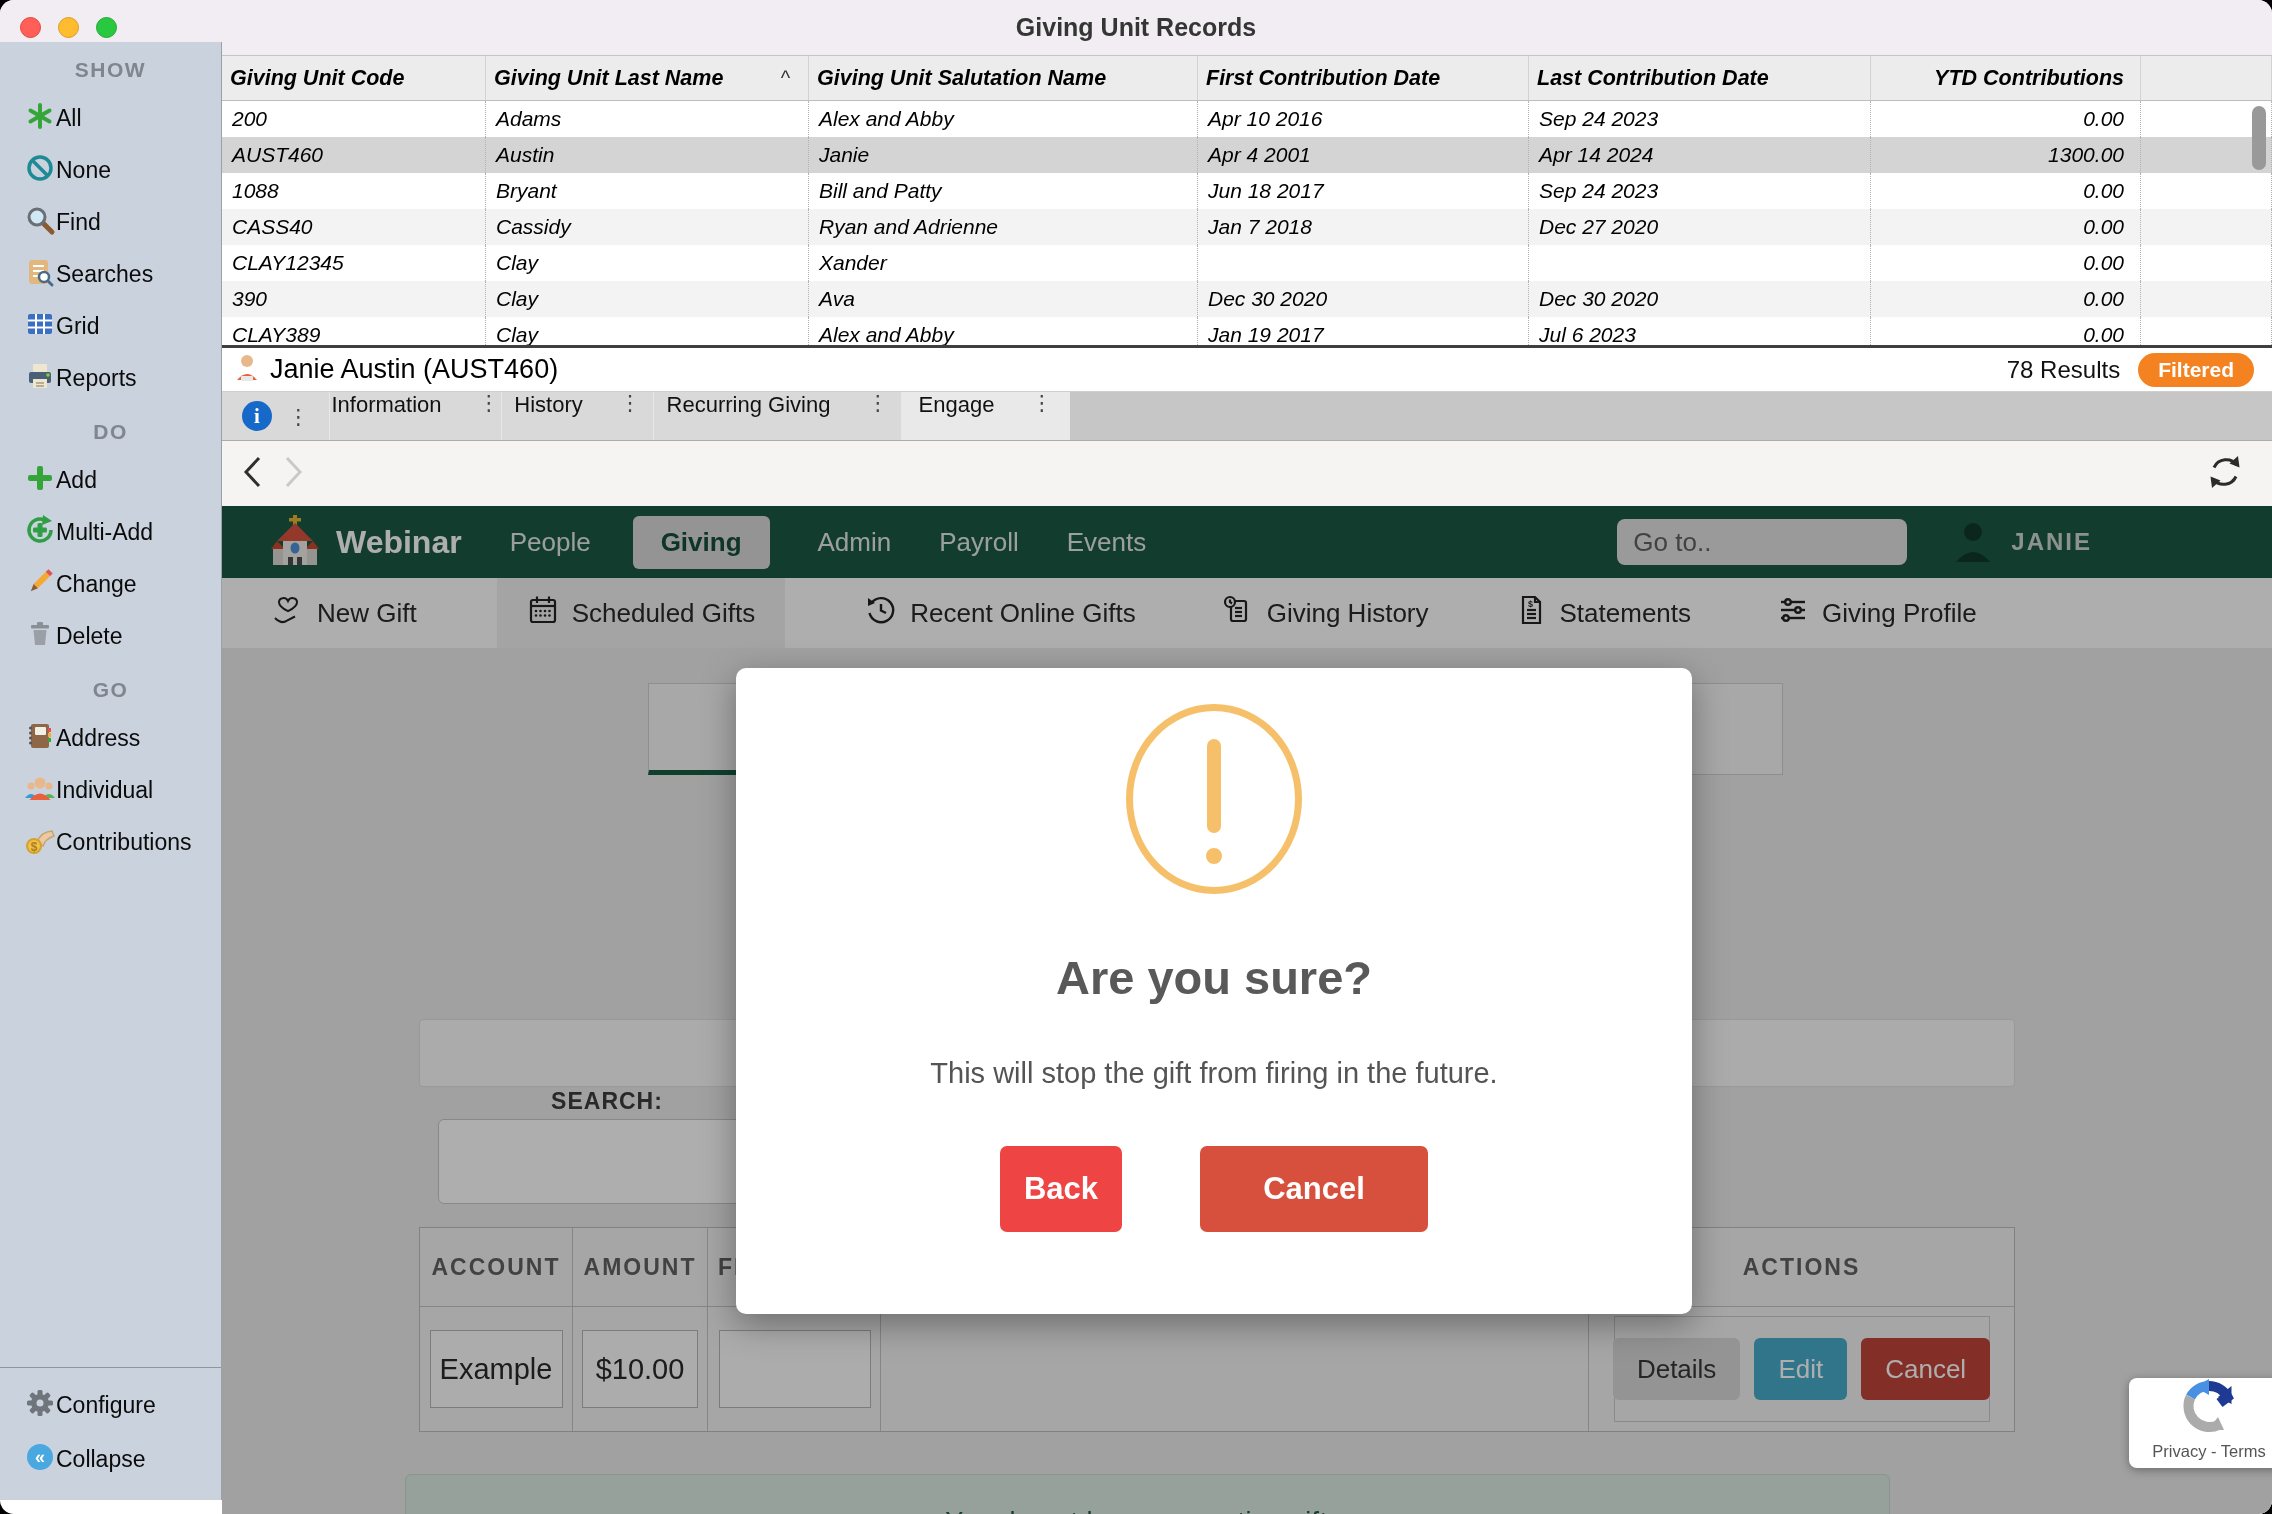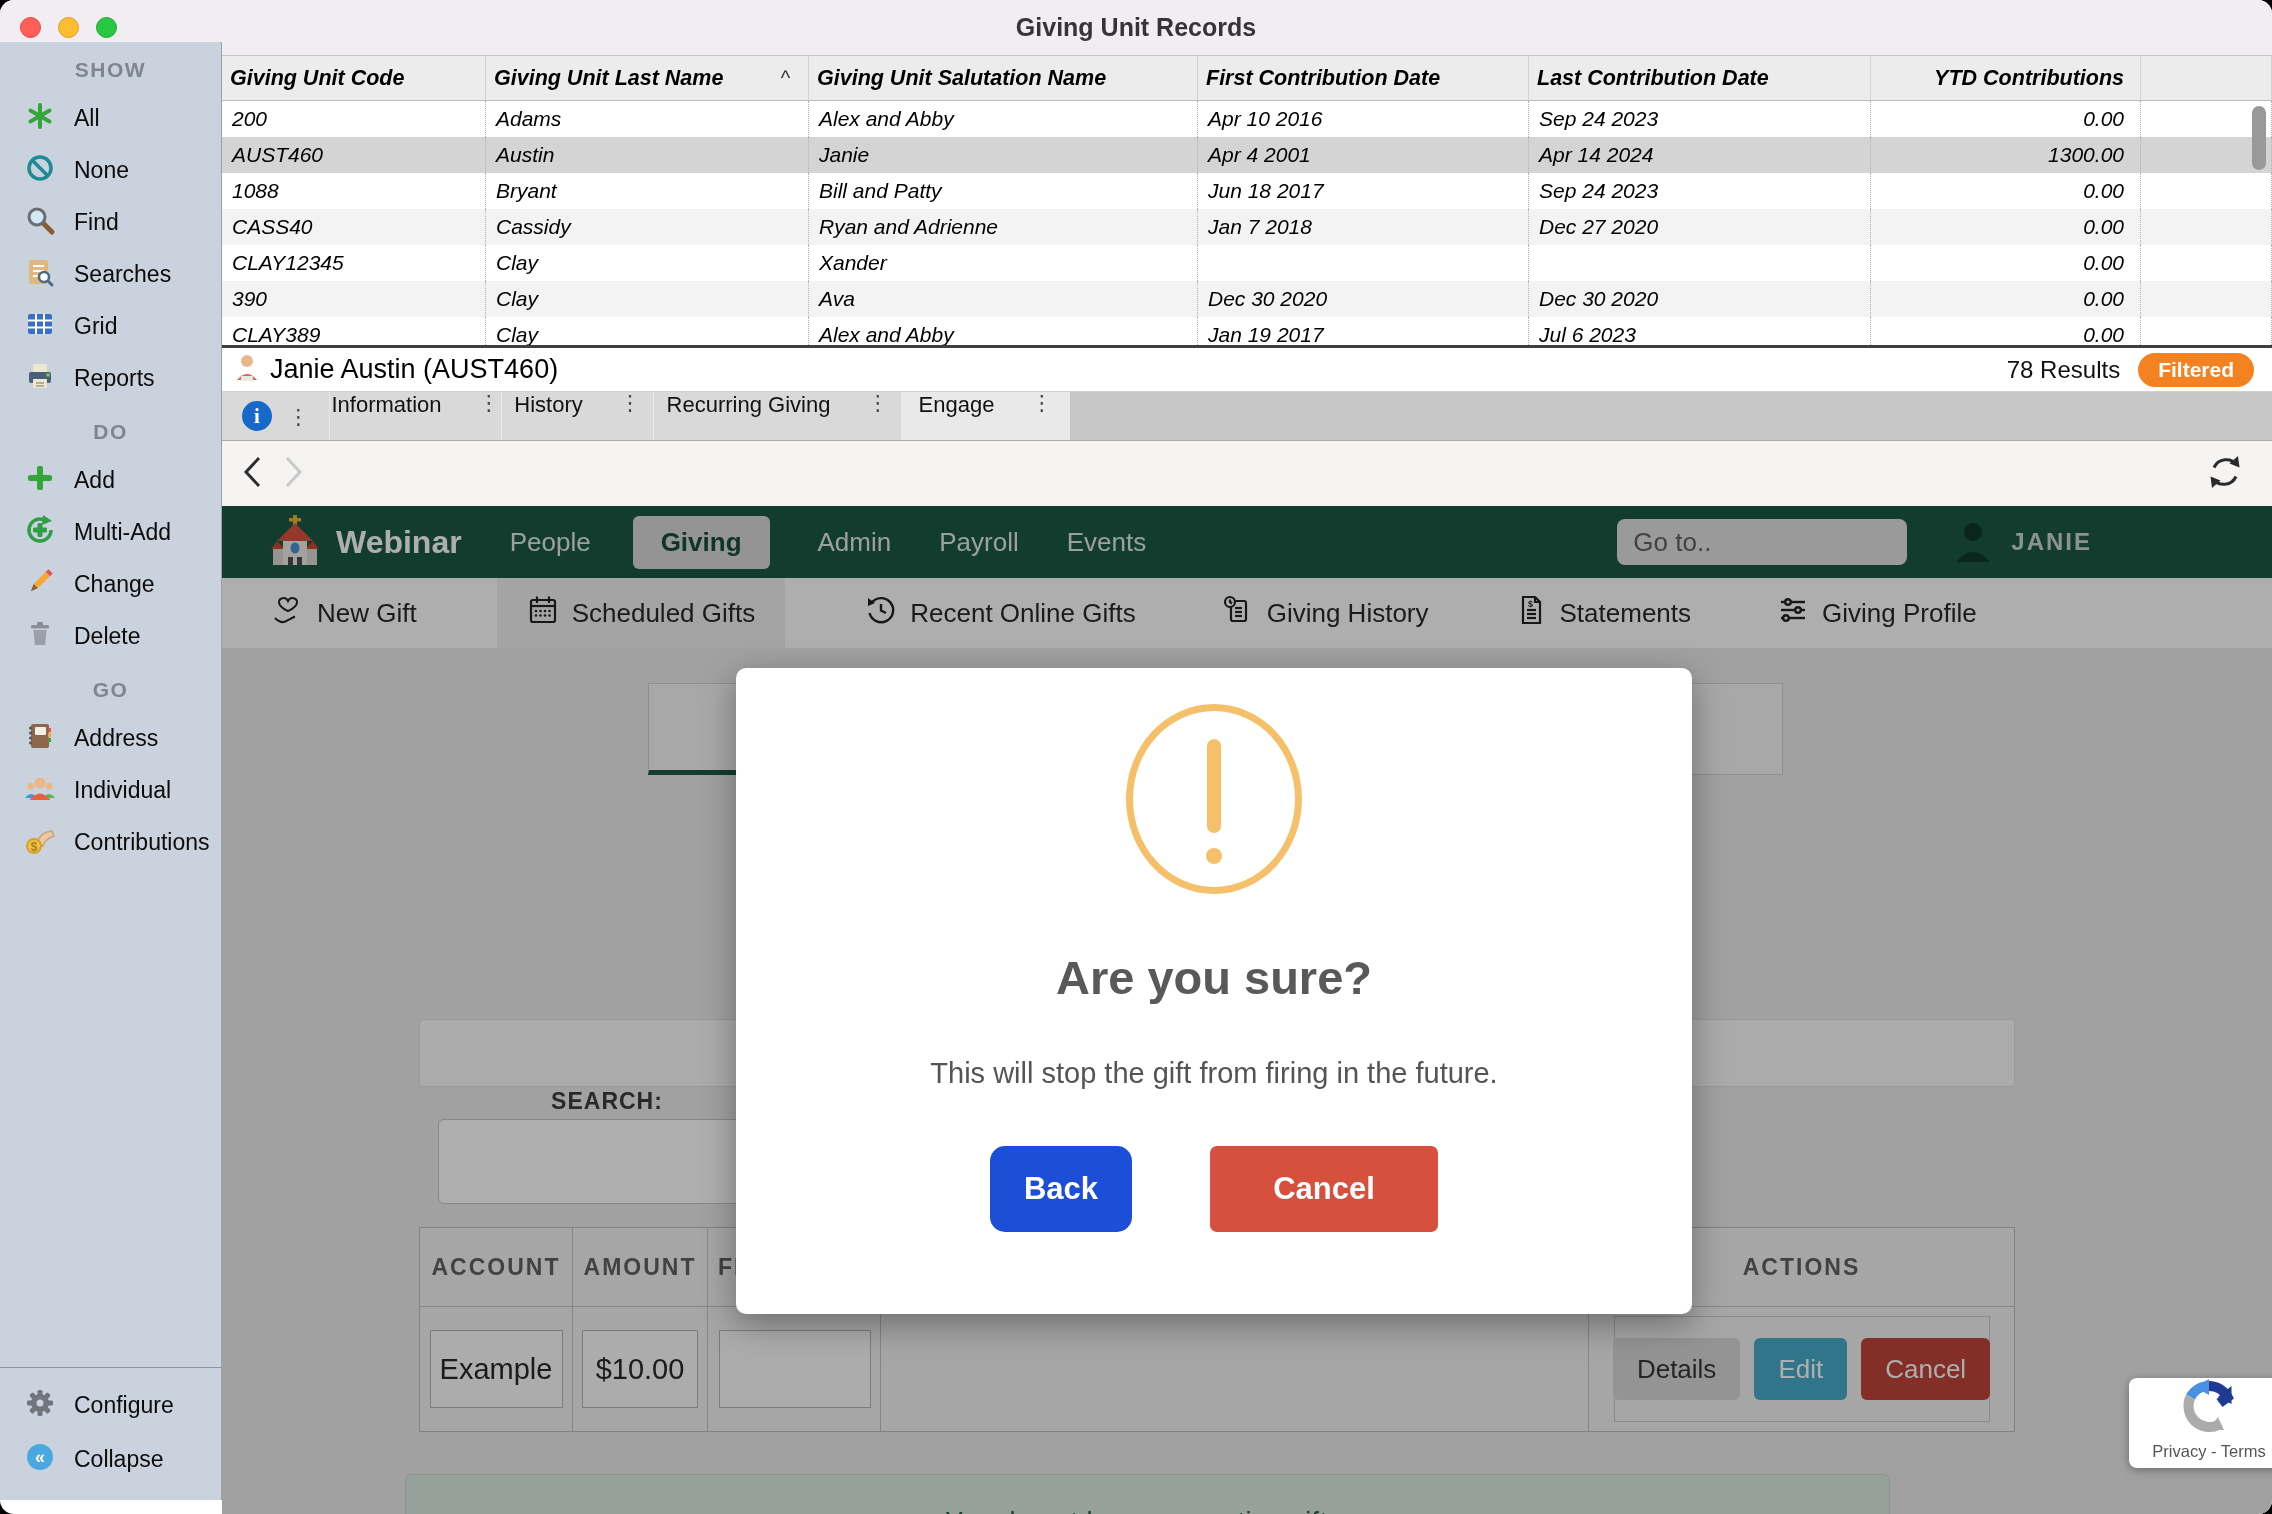--- a/index.html
+++ b/index.html
@@ -16,21 +16,21 @@
   .tl{width:21px;height:21px;border-radius:50%;}
   .tl.red{background:#ff5f57;border:1px solid #e0443e;}
   .tl.yellow{background:#febc2e;border:1px solid #d89e24;}
   .tl.green{background:#28c840;border:1px solid #24a732;}
 
   
   .sidebar{position:absolute;left:0;top:42px;width:222px;height:1458px;background:#c9d2dd;
     border-right:1px solid #98a0aa;display:flex;flex-direction:column;}
   .side-h{height:44px;margin-top:6px;display:flex;align-items:center;justify-content:center;
     color:#81868e;font-weight:700;font-size:21px;letter-spacing:1.5px;}
-  .side-item{height:52px;display:flex;align-items:center;padding-left:24px;gap:18px;cursor:default;}
+  .side-item{height:52px;display:flex;align-items:center;padding-left:24px;cursor:default;}
   .side-item .lbl{font-size:23px;color:#0b0b0b;}
   .side-item svg{flex:0 0 auto;}
   .side-foot{margin-top:auto;border-top:1px solid #8f959d;padding:10px 0 14px 0;}
   .side-foot .side-item{height:54px;}
 
   
   .fm-table{position:absolute;left:222px;top:56px;width:2050px;height:289px;background:#fff;overflow:hidden;}
   .fm-head,.fm-row{display:grid;grid-template-columns:264px 323px 389px 331px 342px 270px 131px;font-style:italic;}
   .fm-head{height:45px;}
   .fm-hcell{background:#ececec;border-right:1px solid #d2d2d2;border-bottom:1px solid #bdbdbd;
@@ -129,21 +129,21 @@
   .modal{position:absolute;left:514px;top:162px;width:956px;height:646px;background:#fff;border-radius:10px;
     box-shadow:0 10px 34px rgba(0,0,0,0.35);z-index:10;display:flex;flex-direction:column;align-items:center;}
   .warn-circ{margin-top:36px;width:176px;height:190px;border:7px solid #f6c06a;border-radius:50%;
     display:flex;flex-direction:column;align-items:center;}
   .warn-bar{width:14px;height:94px;background:#f6c06a;border-radius:7px;margin-top:28px;}
   .warn-dot{width:16px;height:16px;background:#f6c06a;border-radius:50%;margin-top:15px;}
   .m-title{margin-top:56px;font-size:47px;font-weight:700;color:#595959;}
   .m-text{margin-top:52px;font-size:29px;color:#545454;}
   .m-btns{margin-top:56px;display:flex;gap:78px;}
   .mbtn{border:none;border-radius:7px;height:86px;color:#fff;font-weight:700;font-size:31px;}
-  .mbtn.back{background:#1d4ed8;width:142px;border-radius:15px;}
+  .mbtn.back{background:#ef4444;width:122px;}
   .mbtn.cancel{background:#d7503e;width:228px;}
 
   
   .recaptcha{position:absolute;left:1907px;top:872px;width:160px;height:90px;background:#fff;border-radius:8px;
     box-shadow:0 2px 10px rgba(0,0,0,0.35);z-index:10;display:flex;flex-direction:column;align-items:center;}
   .recaptcha .txt{font-size:16.5px;color:#555;margin-top:2px;}
 </style>
 </head>
 <body>
 

